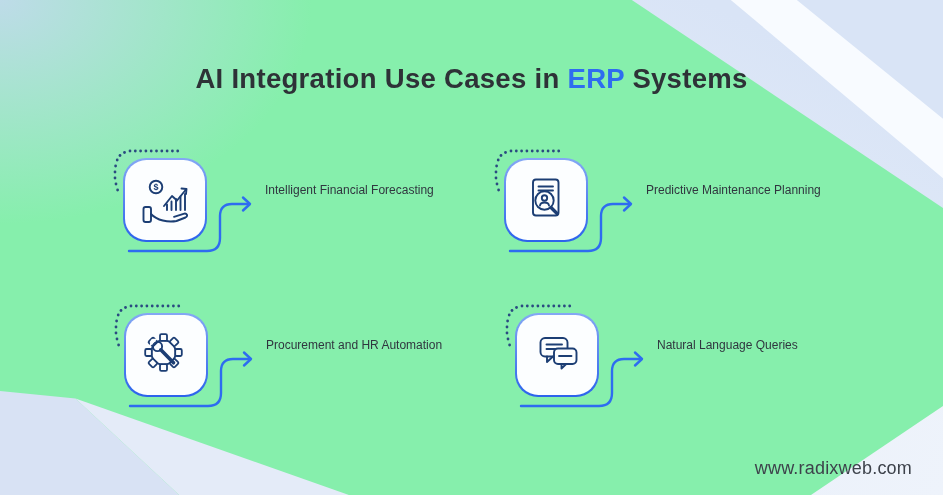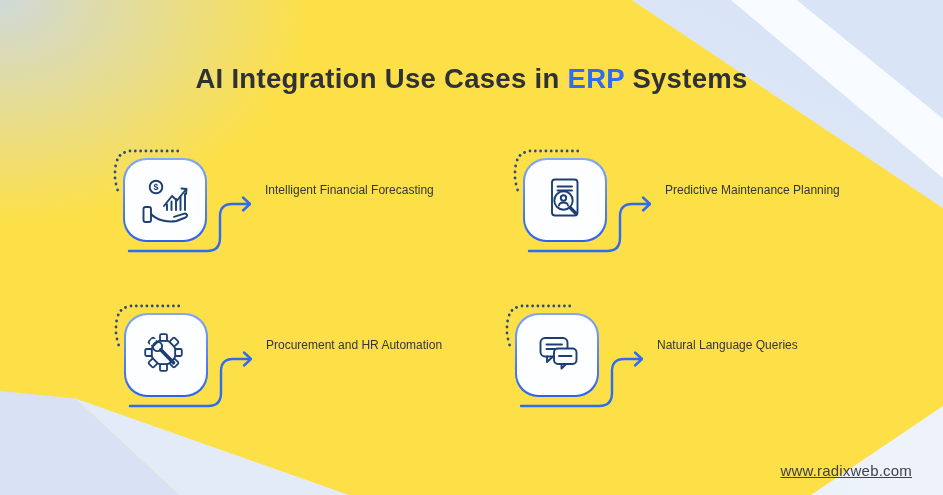--- a/index.html
+++ b/index.html
@@ -1,20 +1,20 @@
 <!DOCTYPE html>
 <html><head>
 <meta charset="utf-8">
 <style>
   html,body{margin:0;padding:0;}
   .canvas{
     position:relative;
     width:943px;height:495px;
     overflow:hidden;
-    background:#fde047;
+    background:#86efac;
     font-family:"Liberation Sans", sans-serif;
   }
   
   .bg-layer{position:absolute;inset:0;pointer-events:none;}
   .bg-soft-tl{background:radial-gradient(ellipse 460px 330px at 0% 0%, rgba(200,216,243,0.85), rgba(200,216,243,0) 68%);}
   .shape{position:absolute;inset:0;}
   .shape-tr-a{clip-path:polygon(67% 0, 100% 0, 100% 42%);background:linear-gradient(205deg,#d9e4f6 12%,#edf2fb 75%);}
   .shape-tr-b{clip-path:polygon(77.5% 0, 84.5% 0, 100% 24%, 100% 36%);background:#f8fbff;}
   .shape-bl-a{clip-path:polygon(0 79%, 8% 80.5%, 19% 100%, 0 100%);background:#d8e2f4;}
   .shape-bl-b{clip-path:polygon(8% 80.5%, 19% 100%, 37% 100%);background:#e4ebf8;}
@@ -25,21 +25,21 @@
     text-align:center;
     font-size:27.5px;font-weight:bold;letter-spacing:.3px;
     color:#2e3237;line-height:33px;
   }
   .title .hl{color:#2e6cf0;}
   
   .logo{position:absolute;top:12px;right:20px;width:88px;height:82px;}
   
   .feature{position:absolute;width:360px;height:120px;}
   .f1{left:123px;top:158px;}
-  .f2{left:523px;top:158px;}
+  .f2{left:504px;top:158px;}
   .f3{left:124px;top:313px;}
   .f4{left:515px;top:313px;}
   .card{
     position:absolute;left:0;top:0;
     width:84px;height:84px;border-radius:23px;
     background:linear-gradient(180deg,#84a8f4,#2b63ec);
     padding:1.7px;box-sizing:border-box;
   }
   .card-inner{
     width:100%;height:100%;border-radius:21.5px;
@@ -48,21 +48,21 @@
   }
   .connector{position:absolute;left:0;top:36px;pointer-events:none;}
   .dots{position:absolute;left:-13px;top:-13px;pointer-events:none;}
   .feature-label{
     position:absolute;left:142px;top:24px;width:190px;
     font-size:12px;line-height:1.42;color:#30363f;
   }
   
   .footer{
     position:absolute;right:31px;bottom:16px;
-    font-size:15px;color:#3d424b;letter-spacing:.2px;text-decoration:underline;
+    font-size:18px;color:#3d424b;letter-spacing:.2px;
   }
   .icon-svg{display:block;}
 </style>
 </head>
 <body>
 
 <div class="canvas">
 
   <div class="bg-layer bg-soft-tl"></div>
   <div class="shape shape-tr-a"></div>

